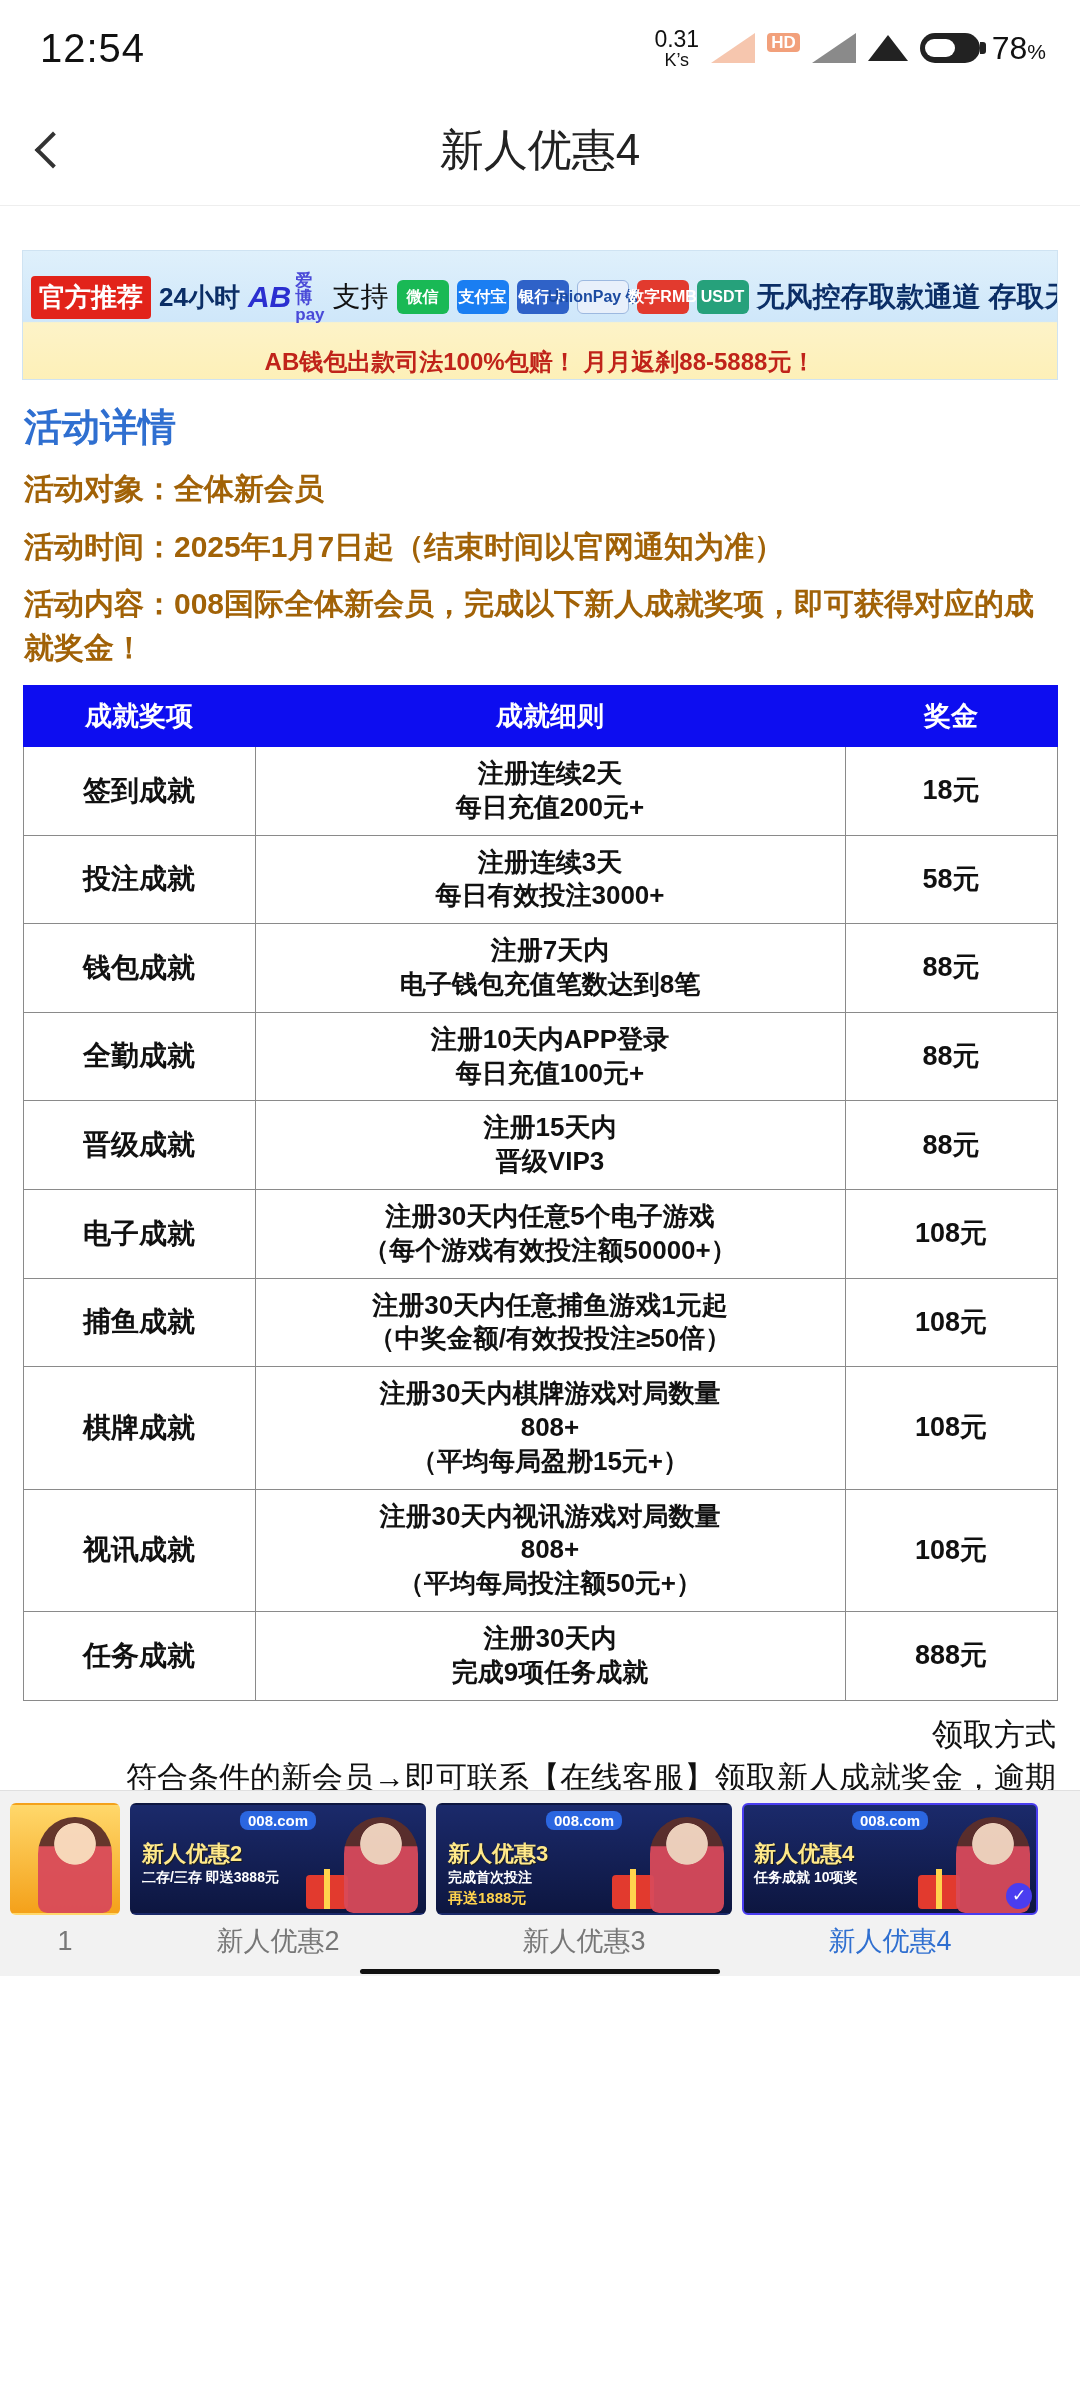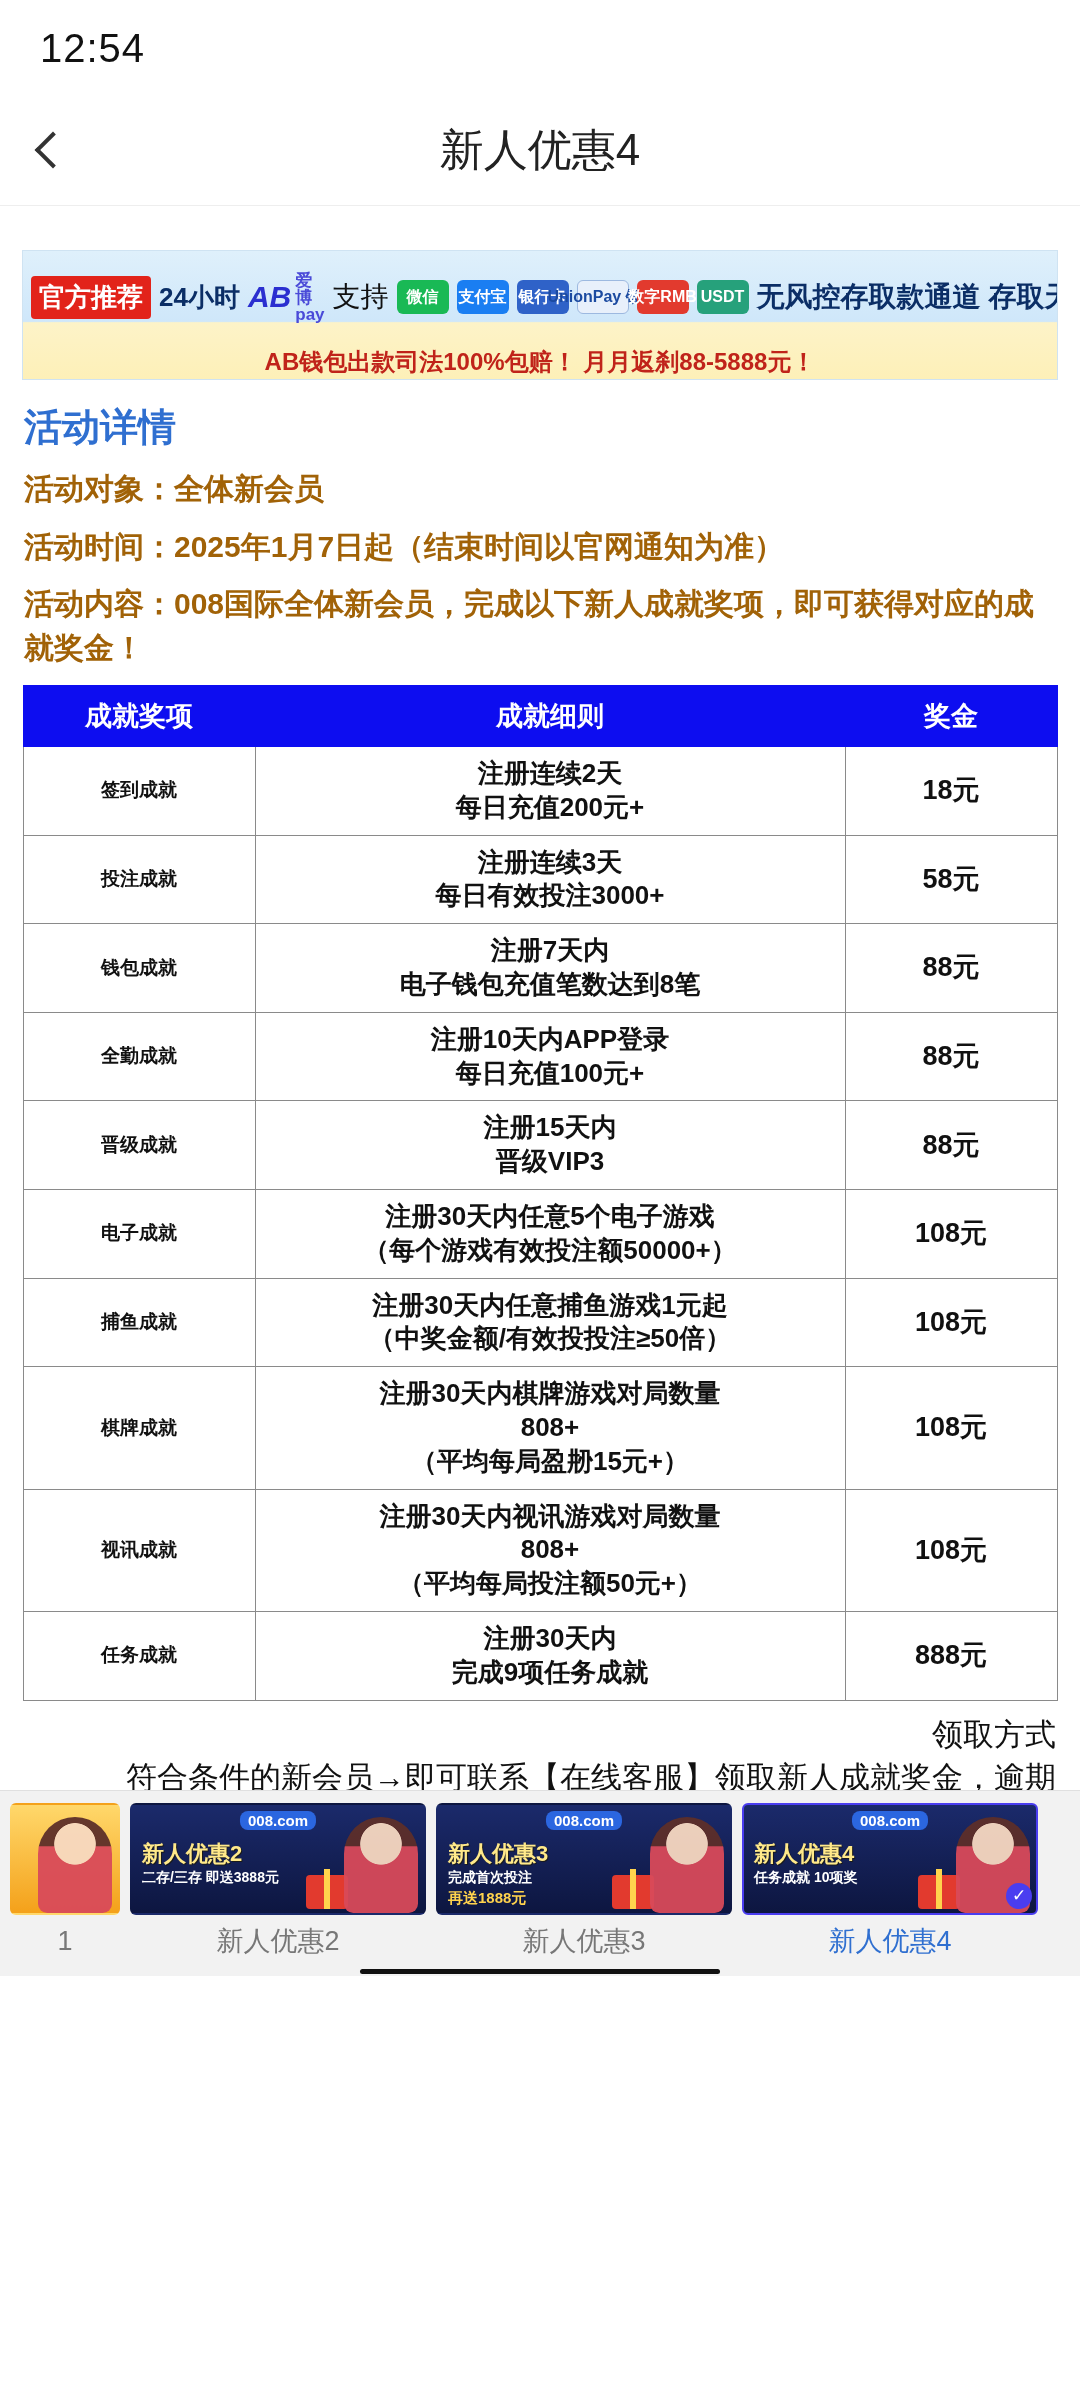--- a/index.html
+++ b/index.html
@@ -119,21 +119,21 @@
     table-layout: fixed;
   }
   table.reward th {
     background:#0d0df0; color:#fff; font-size:27px; font-weight:bold;
     padding: 12px 1px; border: 1px solid #0d0df0; text-align:center;
   }
   table.reward td {
     border: 1px solid #8a8a8a; text-align:center; color:#111;
     font-size: 26px; font-weight:bold; padding: 10px 4px; line-height:1.3;
   }
-  table.reward td.name { font-size: 19px; }
+  table.reward td.name { font-size: 28px; }
   table.reward td.rule { font-size: 26px; }
   table.reward td.amt  { font-size: 27px; }
   col.c1 { width: 232px; } col.c2 { width: 590px; } col.c3 { width: 212px; }
 
   .tail { margin: 12px 2px 0 2px; text-align: right; }
   .tail .t-line { font-size: 31px; color:#111; line-height:1.4; }
 
   
   .bottom-wrap {
     position:absolute; left:0; bottom:0; width:1080px; height: 186px;
@@ -197,20 +197,34 @@
     bottom:2px; width: 360px; height: 5px; background:#111; border-radius:3px;
   }
 </style>
 </head>
 <body>
 
 <div class="screen">
 
   <div class="statusbar">
     <div class="status-time">12:54</div>
+    <div class="status-right">
+      <div class="net-speed">
+        <span class="v">0.31</span>
+        <span class="u">K’s</span>
+      </div>
+      <span class="sig"></span>
+      <span class="hd-badge">HD</span>
+      <span class="sig sig2"></span>
+      <span class="wifi"></span>
+      <span class="battery">
+          <span class="fill"></span>
+        </span>
+      <span class="batt-text"><span>78</span><span class="pct">%</span></span>
+    </div>
   </div>
 
   <div class="titlebar">
     <div class="back-chevron"></div>
     <div class="page-title">新人优惠4</div>
   </div>
 
   <div class="gap"></div>
 
   <div class="banner">

